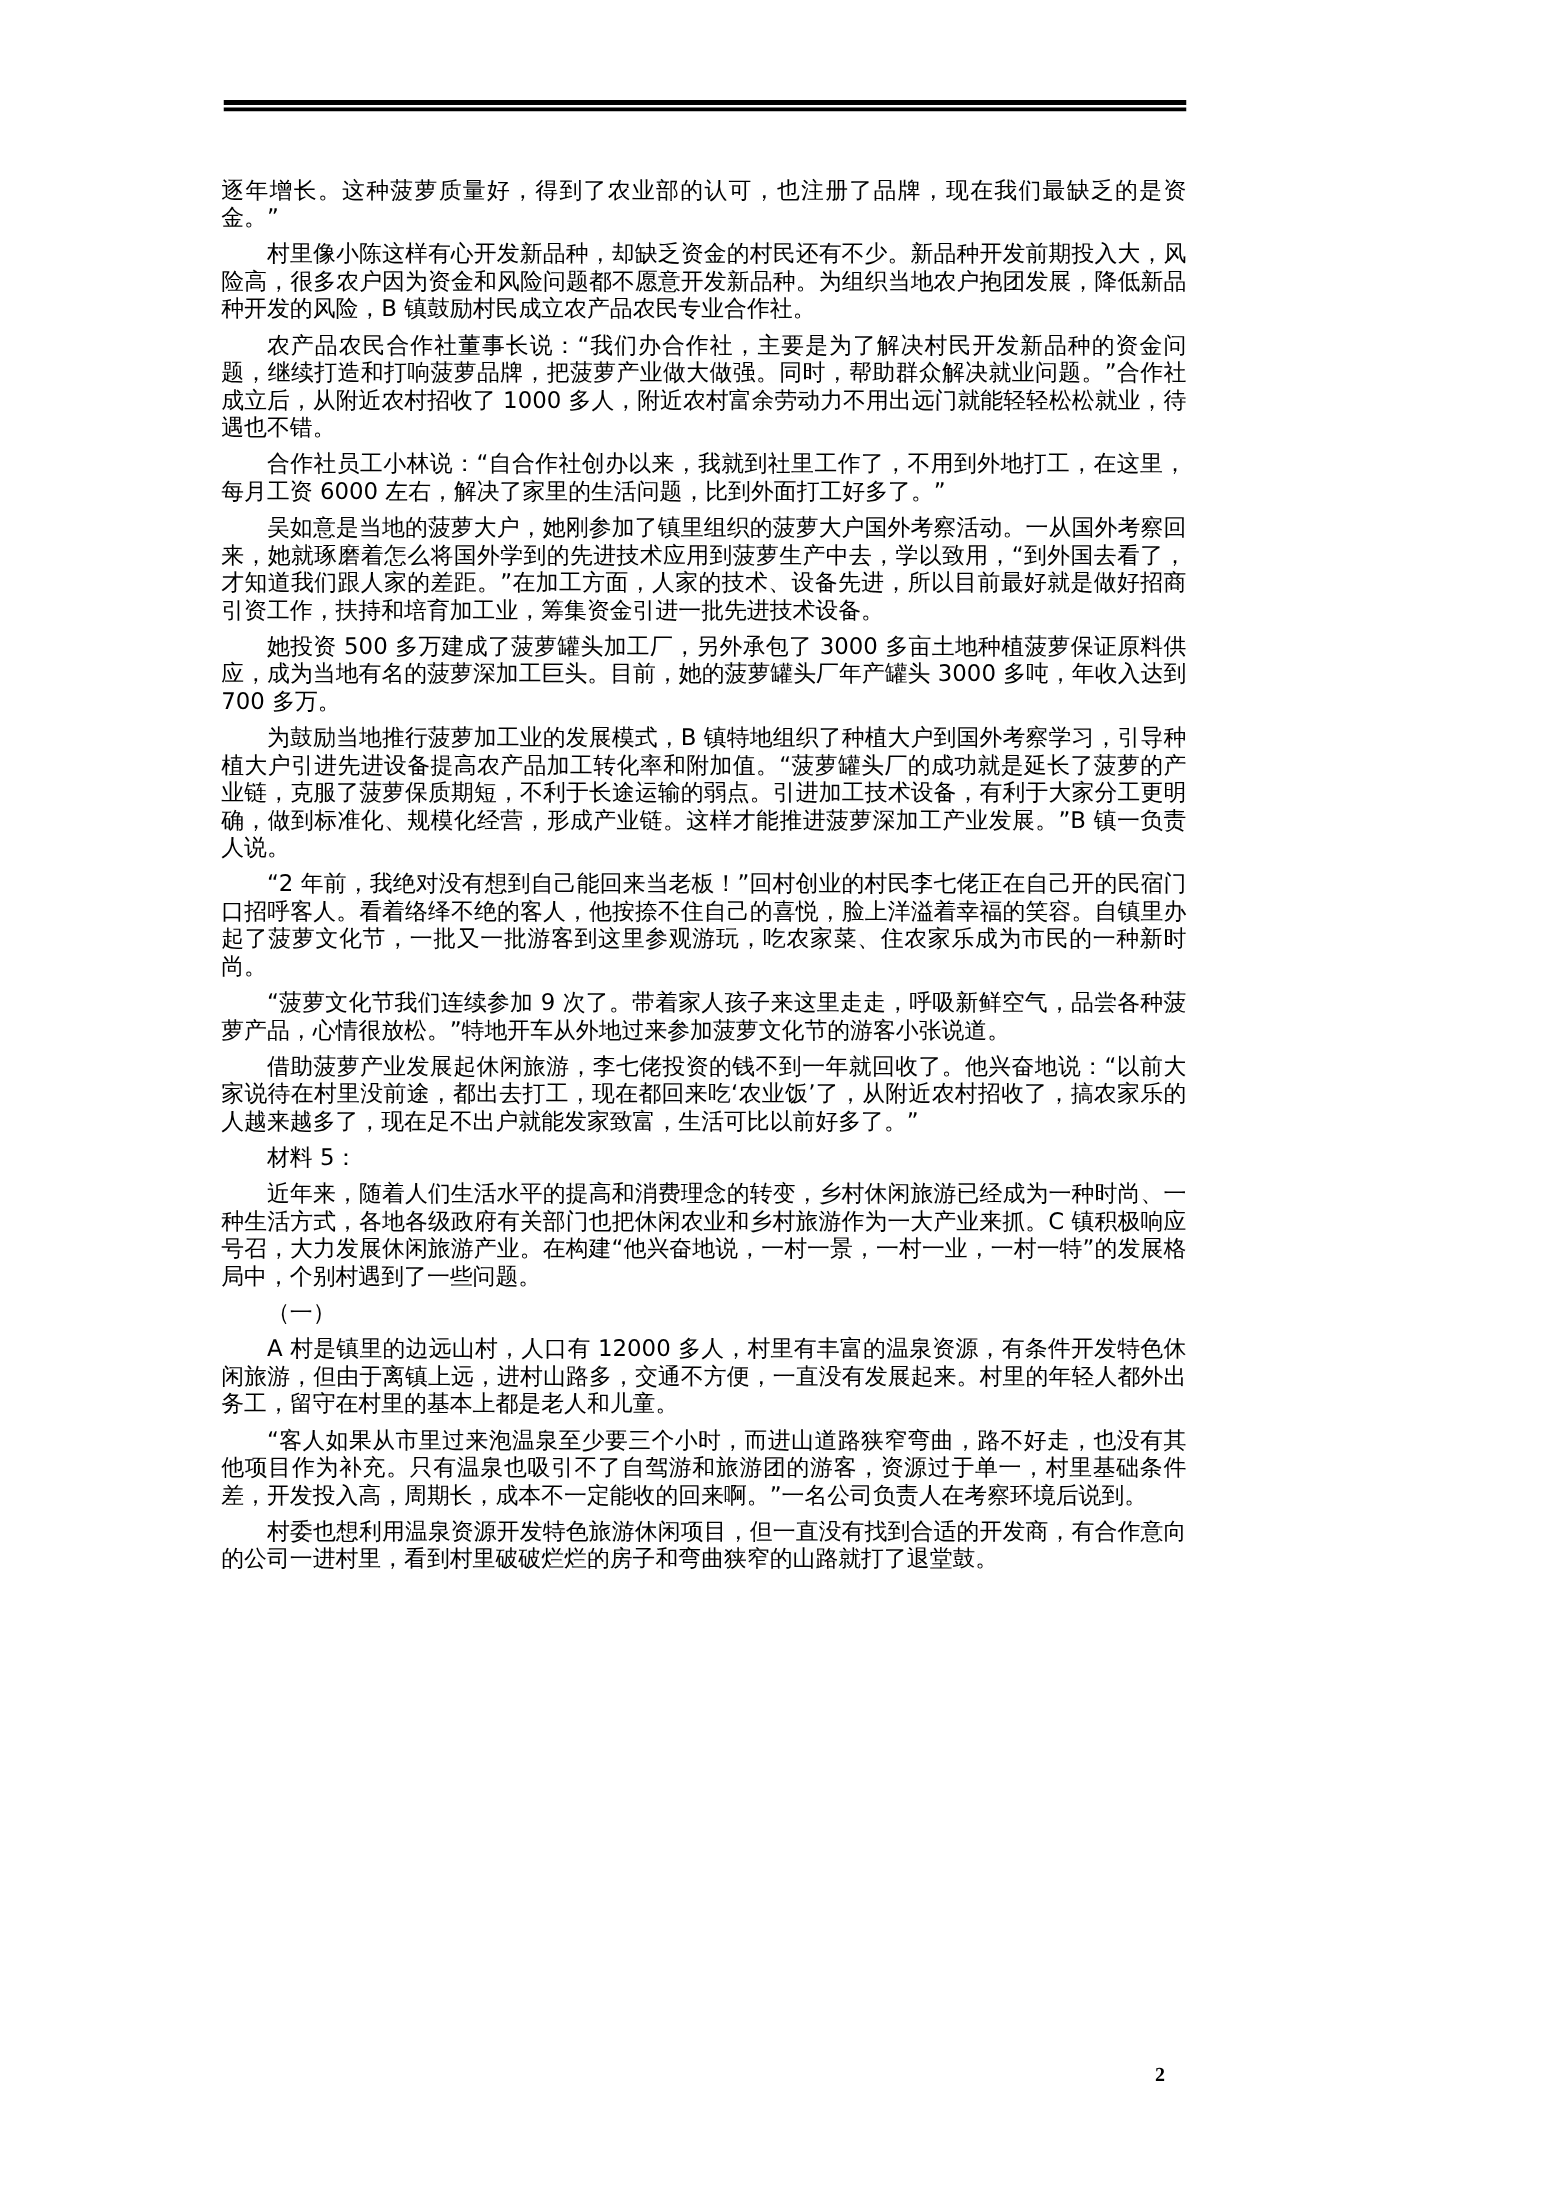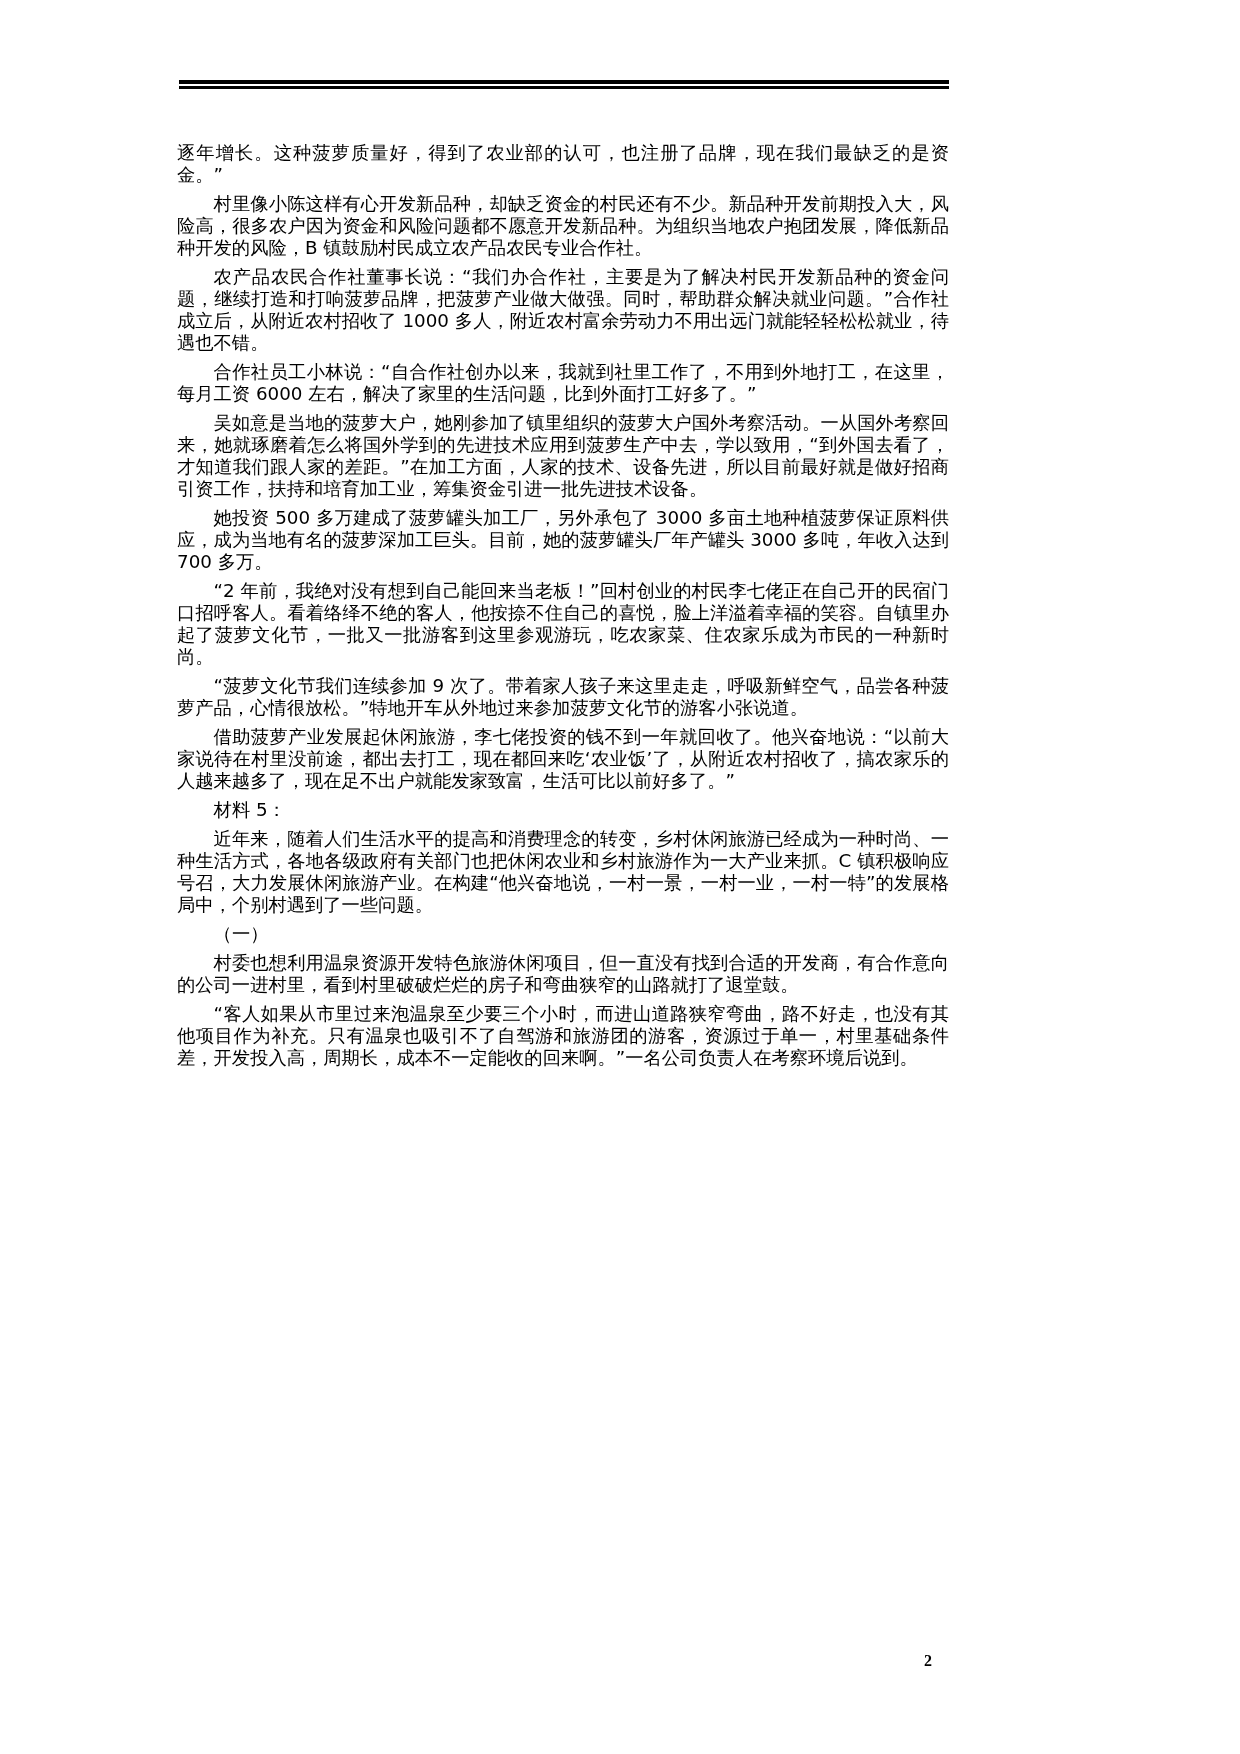--- a/index.html
+++ b/index.html
@@ -28,24 +28,26 @@
     <div class="rule-thin"></div>
   </div>
 
   <div class="content">
     <p class="para noindent">逐年增长。这种菠萝质量好，得到了农业部的认可，也注册了品牌，现在我们最缺乏的是资金。”</p>
     <p class="para">村里像小陈这样有心开发新品种，却缺乏资金的村民还有不少。新品种开发前期投入大，风险高，很多农户因为资金和风险问题都不愿意开发新品种。为组织当地农户抱团发展，降低新品种开发的风险，B 镇鼓励村民成立农产品农民专业合作社。</p>
     <p class="para">农产品农民合作社董事长说：“我们办合作社，主要是为了解决村民开发新品种的资金问题，继续打造和打响菠萝品牌，把菠萝产业做大做强。同时，帮助群众解决就业问题。”合作社成立后，从附近农村招收了 1000 多人，附近农村富余劳动力不用出远门就能轻轻松松就业，待遇也不错。</p>
     <p class="para">合作社员工小林说：“自合作社创办以来，我就到社里工作了，不用到外地打工，在这里，每月工资 6000 左右，解决了家里的生活问题，比到外面打工好多了。”</p>
     <p class="para">吴如意是当地的菠萝大户，她刚参加了镇里组织的菠萝大户国外考察活动。一从国外考察回来，她就琢磨着怎么将国外学到的先进技术应用到菠萝生产中去，学以致用，“到外国去看了，才知道我们跟人家的差距。”在加工方面，人家的技术、设备先进，所以目前最好就是做好招商引资工作，扶持和培育加工业，筹集资金引进一批先进技术设备。</p>
     <p class="para">她投资 500 多万建成了菠萝罐头加工厂，另外承包了 3000 多亩土地种植菠萝保证原料供应，成为当地有名的菠萝深加工巨头。目前，她的菠萝罐头厂年产罐头 3000 多吨，年收入达到 700 多万。</p>
+    <p class="para">为鼓励当地推行菠萝加工业的发展模式，B 镇特地组织了种植大户到国外考察学习，引导种植大户引进先进设备提高农产品加工转化率和附加值。“菠萝罐头厂的成功就是延长了菠萝的产业链，克服了菠萝保质期短，不利于长途运输的弱点。引进加工技术设备，有利于大家分工更明确，做到标准化、规模化经营，形成产业链。这样才能推进菠萝深加工产业发展。”B 镇一负责人说。</p>
     <p class="para">“2 年前，我绝对没有想到自己能回来当老板！”回村创业的村民李七佬正在自己开的民宿门口招呼客人。看着络绎不绝的客人，他按捺不住自己的喜悦，脸上洋溢着幸福的笑容。自镇里办起了菠萝文化节，一批又一批游客到这里参观游玩，吃农家菜、住农家乐成为市民的一种新时尚。</p>
     <p class="para">“菠萝文化节我们连续参加 9 次了。带着家人孩子来这里走走，呼吸新鲜空气，品尝各种菠萝产品，心情很放松。”特地开车从外地过来参加菠萝文化节的游客小张说道。</p>
     <p class="para">借助菠萝产业发展起休闲旅游，李七佬投资的钱不到一年就回收了。他兴奋地说：“以前大家说待在村里没前途，都出去打工，现在都回来吃‘农业饭’了，从附近农村招收了，搞农家乐的人越来越多了，现在足不出户就能发家致富，生活可比以前好多了。”</p>
     <p class="para">材料 5：</p>
     <p class="para">近年来，随着人们生活水平的提高和消费理念的转变，乡村休闲旅游已经成为一种时尚、一种生活方式，各地各级政府有关部门也把休闲农业和乡村旅游作为一大产业来抓。C 镇积极响应号召，大力发展休闲旅游产业。在构建“他兴奋地说，一村一景，一村一业，一村一特”的发展格局中，个别村遇到了一些问题。</p>
     <p class="para">（一）</p>
+    <p class="para">A 村是镇里的边远山村，人口有 12000 多人，村里有丰富的温泉资源，有条件开发特色休闲旅游，但由于离镇上远，进村山路多，交通不方便，一直没有发展起来。村里的年轻人都外出务工，留守在村里的基本上都是老人和儿童。</p>
+    <p class="para">“客人如果从市里过来泡温泉至少要三个小时，而进山道路狭窄弯曲，路不好走，也没有其他项目作为补充。只有温泉也吸引不了自驾游和旅游团的游客，资源过于单一，村里基础条件差，开发投入高，周期长，成本不一定能收的回来啊。”一名公司负责人在考察环境后说到。</p>
     <p class="para">村委也想利用温泉资源开发特色旅游休闲项目，但一直没有找到合适的开发商，有合作意向的公司一进村里，看到村里破破烂烂的房子和弯曲狭窄的山路就打了退堂鼓。</p>
-    <p class="para">“客人如果从市里过来泡温泉至少要三个小时，而进山道路狭窄弯曲，路不好走，也没有其他项目作为补充。只有温泉也吸引不了自驾游和旅游团的游客，资源过于单一，村里基础条件差，开发投入高，周期长，成本不一定能收的回来啊。”一名公司负责人在考察环境后说到。</p>
   </div>
 
   <div class="page-number">2</div>
 </div>
 
 </body></html>

